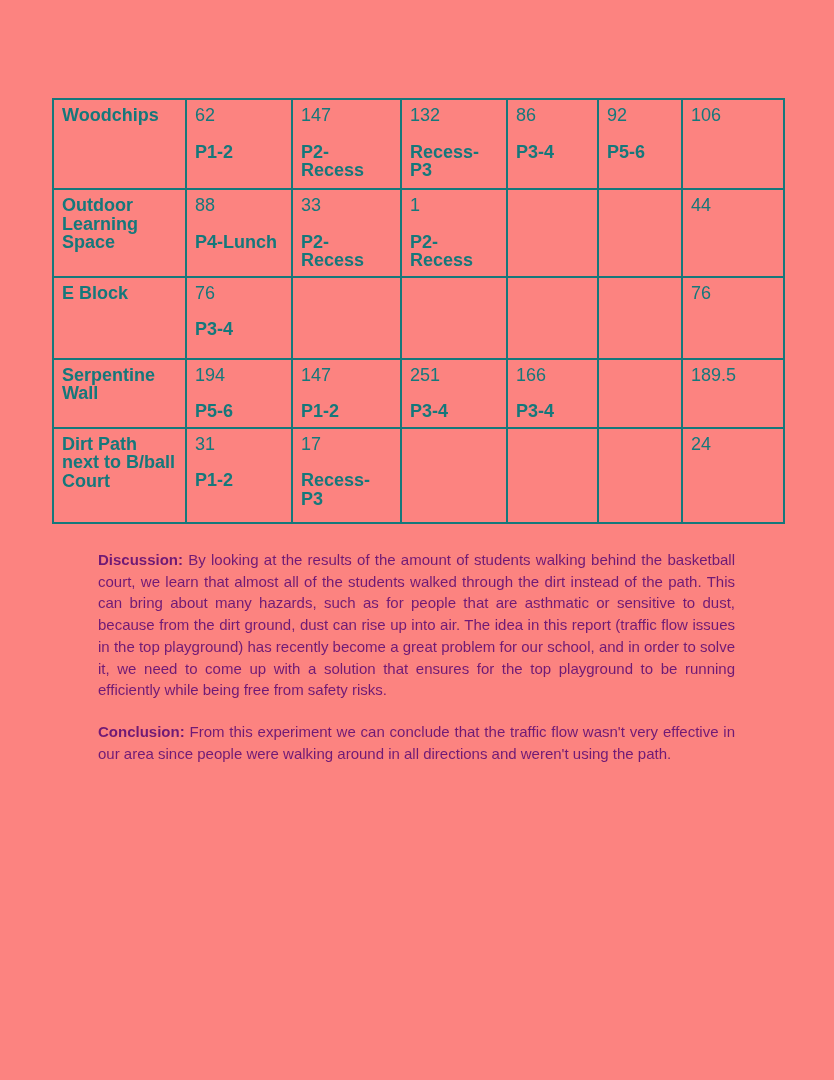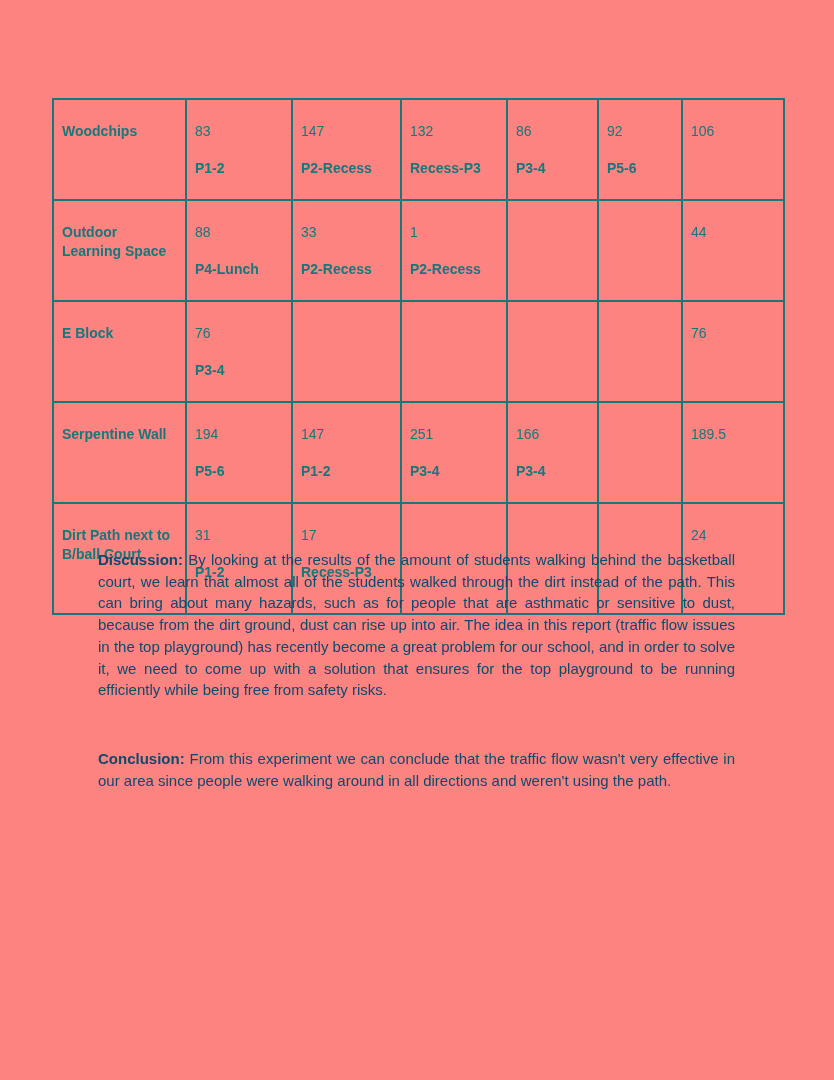--- a/index.html
+++ b/index.html
@@ -20,67 +20,67 @@
     left: 52px;
     top: 98px;
     width: 731px;
     border-collapse: collapse;
     table-layout: fixed;
   }
   .doc-table th, .doc-table td {
     border: 2px solid #15787B;
     vertical-align: top;
     text-align: left;
-    padding: 22px 8px;
-    font-size: 14px;
+    padding: 6px 8px;
+    font-size: 18px;
     line-height: 18.5px;
     color: #15787B;
     overflow: hidden;
     word-wrap: break-word;
   }
   .doc-table th { font-weight: bold; }
   .doc-table td { font-weight: normal; }
   .doc-table tr:nth-child(1) { height: 90px; }
   .doc-table tr:nth-child(2) { height: 65px; }
   .doc-table tr:nth-child(3) { height: 82px; }
   .doc-table tr:nth-child(4) { height: 62px; }
-  .doc-table tr:nth-child(5) { height: 111px; }
+  .doc-table tr:nth-child(5) { height: 95px; }
   .cell-period { margin-top: 18px; font-weight: bold; }
   .text-block {
     position: absolute;
     left: 98px;
     top: 549px;
     width: 637px;
     font-size: 15px;
     line-height: 21.7px;
     text-align: justify;
-    color: #0c4a6e;
+    color: #701a75;
   }
   .para { margin: 0; }
-  .para + .para { margin-top: 47px; }
+  .para + .para { margin-top: 20px; }
   .para b { font-weight: bold; }
 </style>
 </head>
 <body>
 
 <table class="doc-table">
   <colgroup>
     <col style="width:133px">
     <col style="width:106px">
     <col style="width:109px">
     <col style="width:106px">
     <col style="width:91px">
     <col style="width:84px">
     <col style="width:102px">
   </colgroup>
   <tbody id="table-body">
       <tr>
         <th>Woodchips</th>
         <td>
-          <div class="cell-value">83</div>
+          <div class="cell-value">62</div>
           <div class="cell-period">P1-2</div>
         </td>
         <td>
           <div class="cell-value">147</div>
           <div class="cell-period">P2-Recess</div>
         </td>
         <td>
           <div class="cell-value">132</div>
           <div class="cell-period">Recess-P3</div>
         </td>

